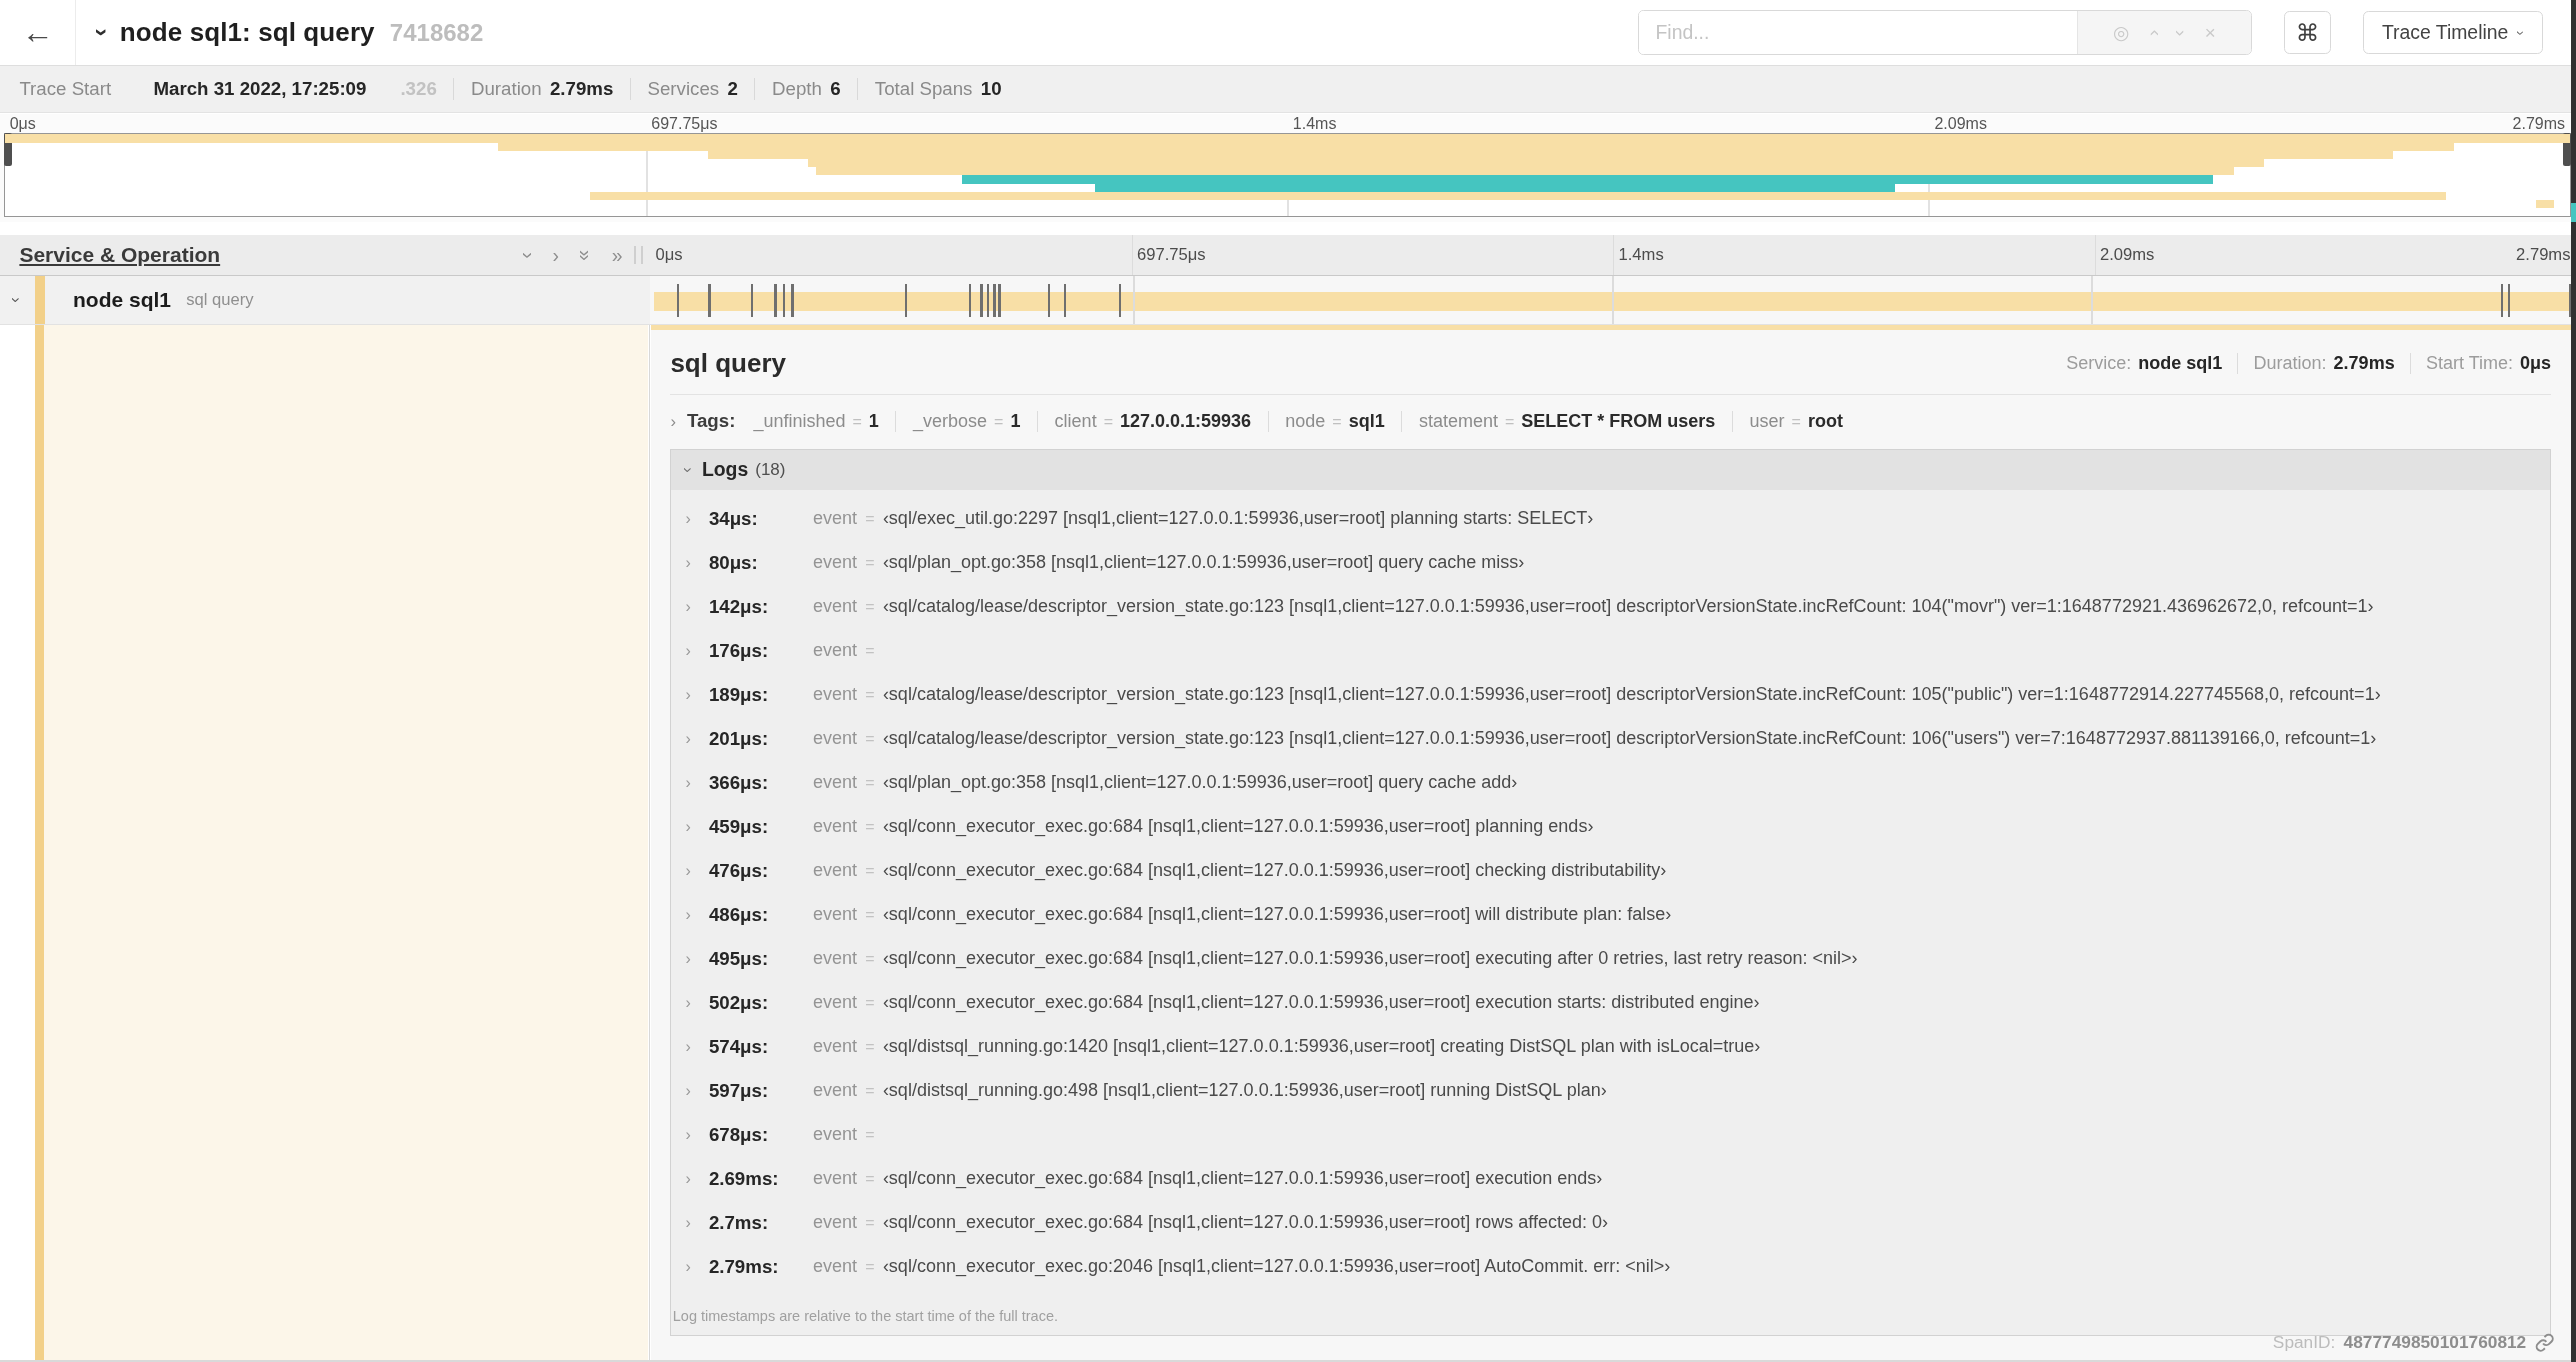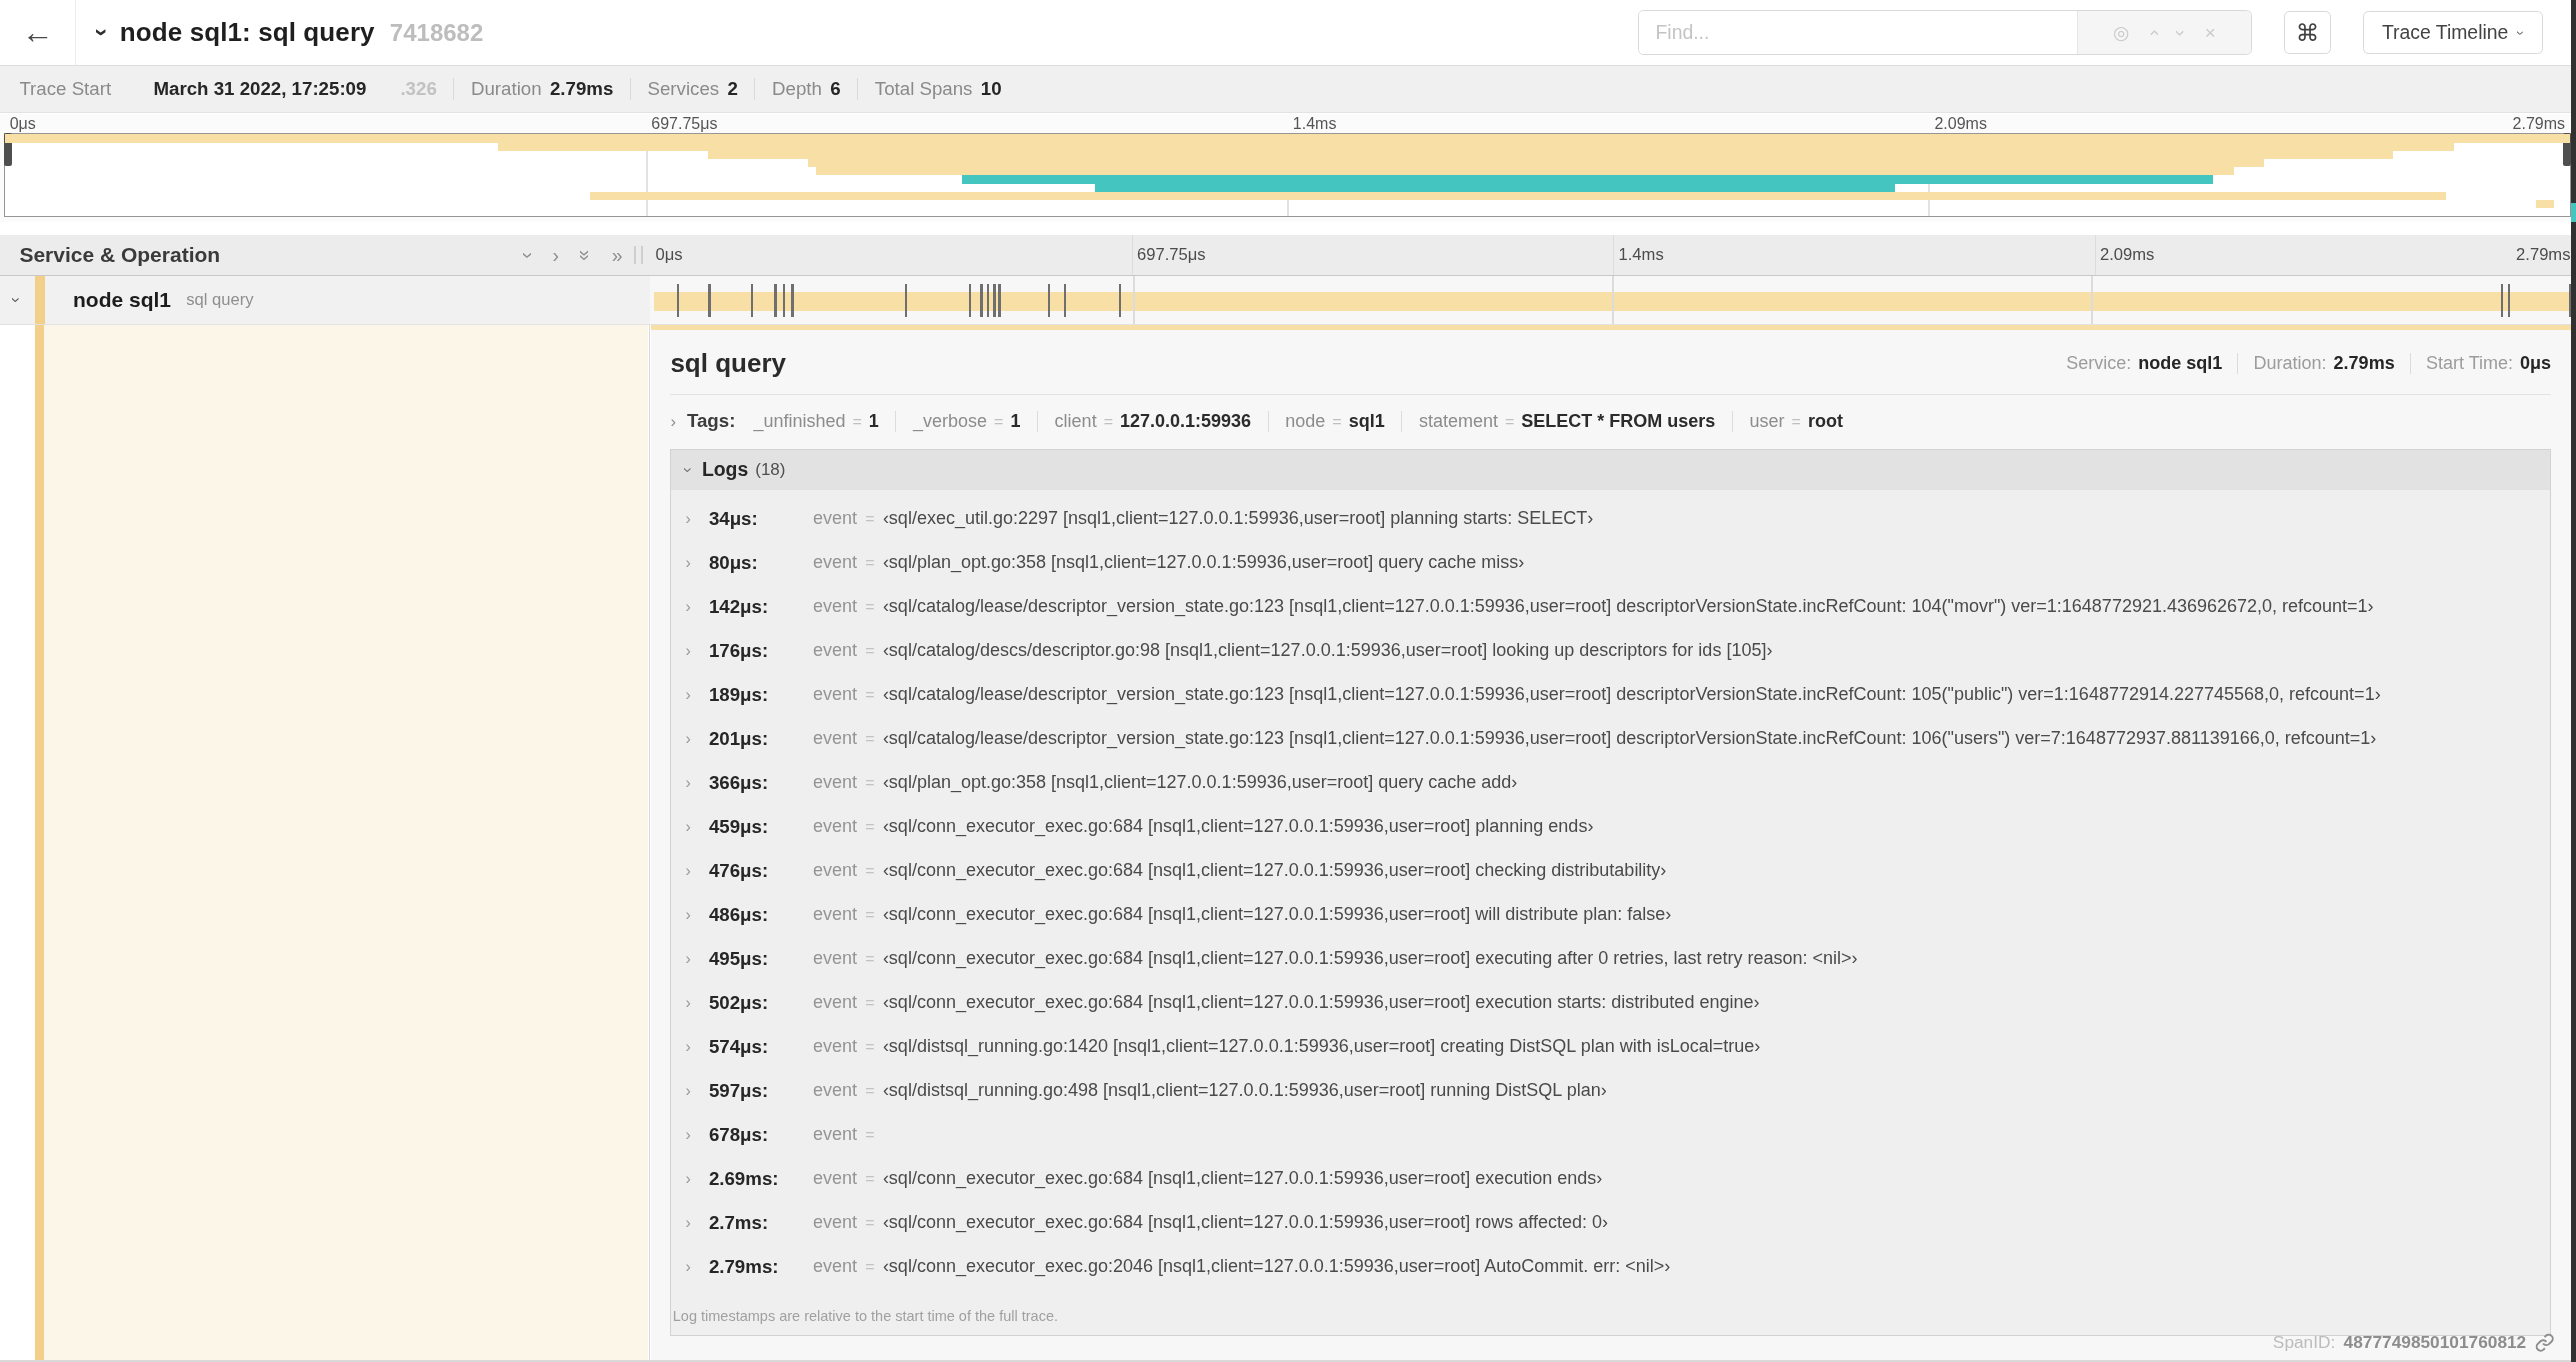--- a/index.html
+++ b/index.html
@@ -50,21 +50,21 @@
   .mini-grid{position:absolute;top:0;bottom:0;width:1.4px;background:#e2e2e2;}
   .mini-span{position:absolute;height:10%;}
   .mini-span.orange{background:var(--bar-orange);}
   .mini-span.teal{background:var(--teal);}
   .scrubber{position:absolute;top:-1.4px;width:8.3px;height:33px;background:#4f4f4f;border-radius:2.1px;}
   .scrubber.left{left:-1.4px;} .scrubber.right{right:-1.4px;}
   
   .tl-header{position:absolute;top:235px;left:0;right:0;height:40px;background:#ececec;
     border-bottom:1.4px solid #c9c9c9;display:flex;}
   .tl-header-left{width:650px;display:flex;align-items:center;padding-left:19.4px;box-sizing:border-box;}
-  .col-title{font-size:21px;font-weight:700;color:#3a3a3a;}
+  .col-title{font-size:21px;font-weight:700;color:#3a3a3a;text-decoration:underline;}
   .hdr-icons{margin-left:auto;display:flex;align-items:center;gap:21px;color:#8e8e8e;
     font-size:19.4px;margin-right:11px;}
   .hdr-icons span{cursor:pointer;}
   .grip{width:5.5px;height:18px;border-left:2.1px solid #cfcfcf;border-right:2.1px solid #cfcfcf;
     margin-right:7px;cursor:col-resize;}
   .tl-header-right{flex:1;position:relative;}
   .tl-header-right .axis-label{position:absolute;top:9.7px;font-size:16.6px;color:#4c4c4c;}
   .main-grid{position:absolute;top:0;bottom:0;width:1.4px;background:#dcdcdc;}
   
   .span-row{position:absolute;top:276px;left:0;right:0;height:48px;border-bottom:1.4px solid #e2e2e2;display:flex;}
@@ -350,21 +350,20 @@
     <span class="log-time">142μs:</span>
     <span class="log-key">event</span>
     <span class="log-eq">=</span>
     <span class="log-val">‹sql/catalog/lease/descriptor_version_state.go:123 [nsql1,client=127.0.0.1:59936,user=root] descriptorVersionState.incRefCount: 104("movr") ver=1:1648772921.436962672,0, refcount=1›</span>
   </div>
         <div class="log-row">
     <span class="log-chev">›</span>
     <span class="log-time">176μs:</span>
     <span class="log-key">event</span>
     <span class="log-eq">=</span>
-    <span class="log-val">‹sql/catalog/descs/descriptor.go:98 [nsql1,client=127.0.0.1:59936,user=root] looking up descriptors for ids [105]›</span>
   </div>
         <div class="log-row">
     <span class="log-chev">›</span>
     <span class="log-time">189μs:</span>
     <span class="log-key">event</span>
     <span class="log-eq">=</span>
     <span class="log-val">‹sql/catalog/lease/descriptor_version_state.go:123 [nsql1,client=127.0.0.1:59936,user=root] descriptorVersionState.incRefCount: 105("public") ver=1:1648772914.227745568,0, refcount=1›</span>
   </div>
         <div class="log-row">
     <span class="log-chev">›</span>

